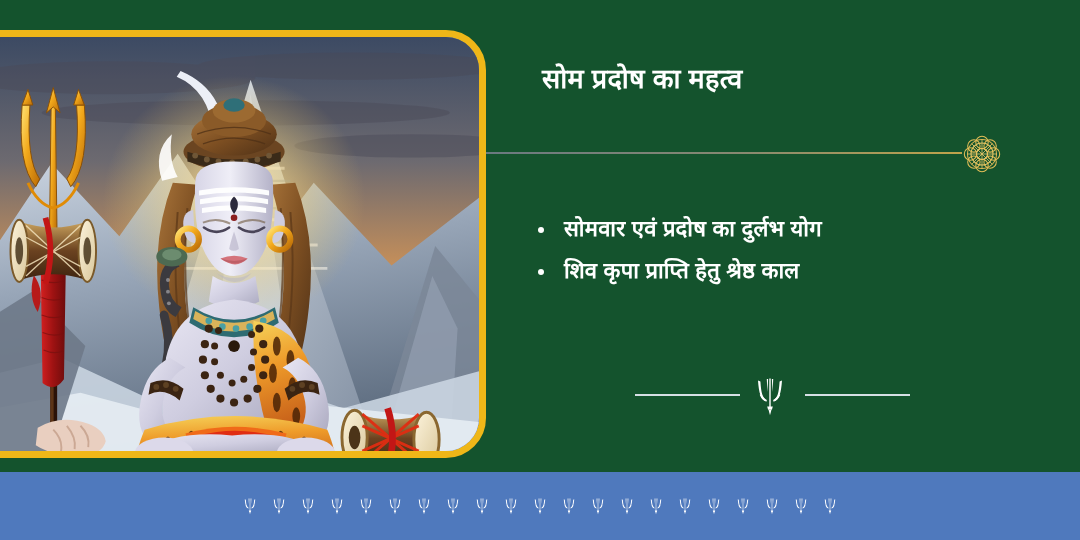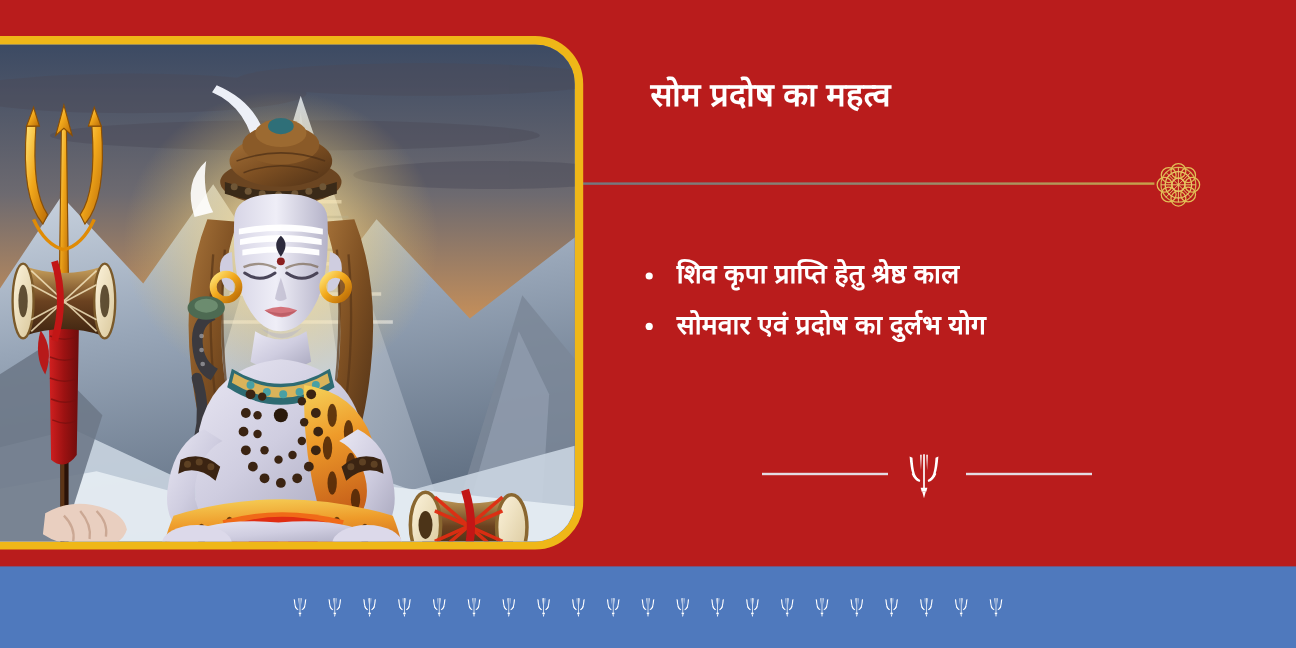--- a/index.html
+++ b/index.html
@@ -2,21 +2,21 @@
 <html><head>
 <meta charset="utf-8">
 <style>
   * { margin:0; padding:0; box-sizing:border-box; }
   html,body { width:1080px; height:540px; overflow:hidden; }
   body {
     background:#1e3a68;
     font-family:"Liberation Sans","DejaVu Sans",sans-serif;
     position:relative;
   }
-  #stage { position:absolute; inset:0; width:1080px; height:540px; overflow:hidden; background:#b91c1c; }
+  #stage { position:absolute; inset:0; width:1080px; height:540px; overflow:hidden; background:#14532d; }
 
   
   .title {
     position:absolute; left:542px; top:59px;
     font-size:27px; font-weight:700; color:#ffffff;
     letter-spacing:.3px; white-space:nowrap;
   }
   .rule-wrap { position:absolute; left:470px; top:145px; width:560px; height:16px; }
   .rule-line {
     position:absolute; left:0; top:7px; width:492px; height:2px;
@@ -89,25 +89,25 @@
             <circle cx="34.1" cy="34.1" r="6.2"></circle>
           <path d="M26 11.5 L26 40.5 M11.5 26 L40.5 26 M15.7 15.7 L36.3 36.3 M36.3 15.7 L15.7 36.3" stroke="#e8c96a" stroke-width="0.8"></path>
         </g>
       </svg>
     </div>
   </div>
 
   <div class="bullets">
     <div class="bullet-row">
       <span class="bullet-dot"></span>
-      <span class="bullet-text">शिव कृपा प्राप्ति हेतु श्रेष्ठ काल</span>
+      <span class="bullet-text">सोमवार एवं प्रदोष का दुर्लभ योग</span>
     </div>
     <div class="bullet-row">
       <span class="bullet-dot"></span>
-      <span class="bullet-text">सोमवार एवं प्रदोष का दुर्लभ योग</span>
+      <span class="bullet-text">शिव कृपा प्राप्ति हेतु श्रेष्ठ काल</span>
     </div>
   </div>
 
   <div class="bottom-divider">
     <div class="bd-line left"></div>
     <div class="bd-trishul">
       <svg viewBox="0 0 46 40" width="46" height="40">
         <g fill="#ffffff">
           <path d="M22.3 2.5 h1.4 v30.5 h-1.4 z"></path>
           <path d="M20.2 30.5 h5.6 l-0.9 3.2 h-3.8 z"></path>

